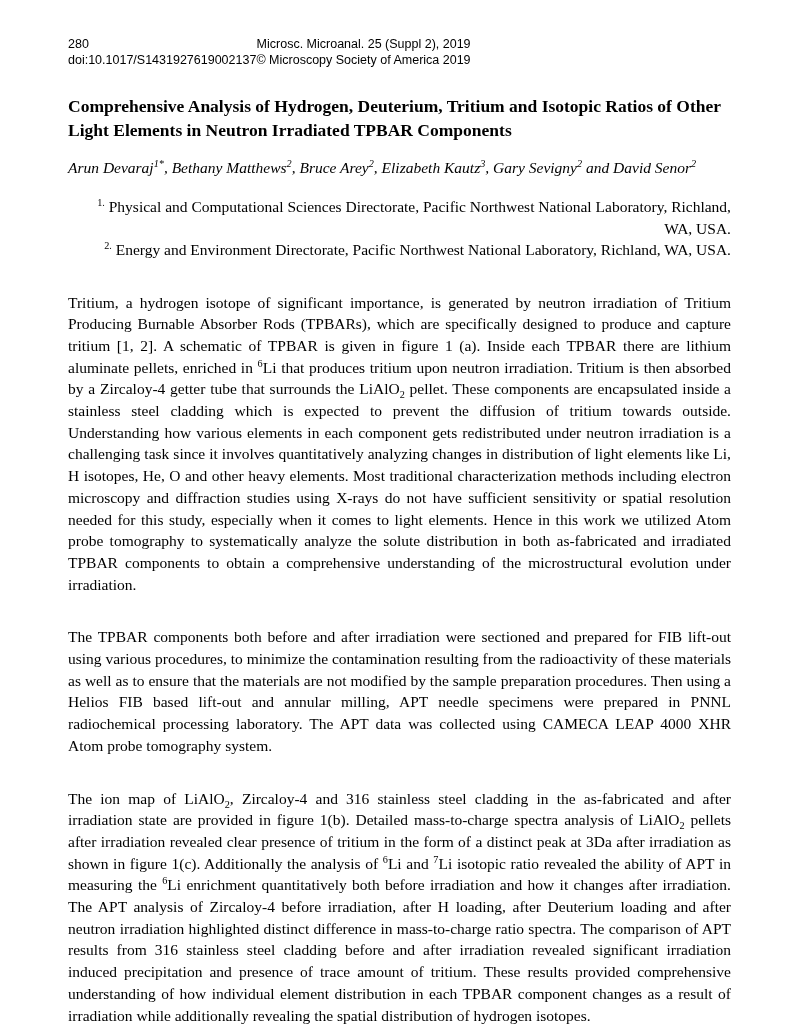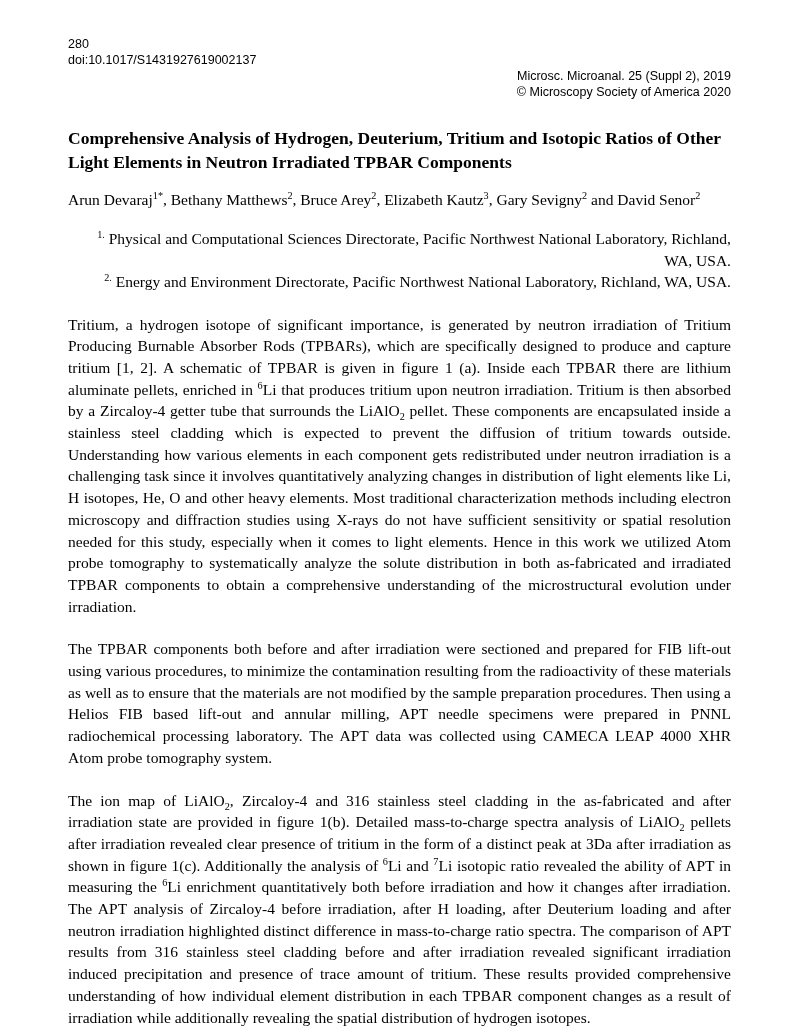--- a/index.html
+++ b/index.html
@@ -13,47 +13,46 @@
   .page {
     box-sizing: border-box;
     width: 800px;
     height: 1036px;
     padding: 36px 69px 0 68px;
     color: #000000;
     font-family: "Liberation Serif", serif;
   }
   .header {
     display: flex;
-    justify-content: space-between;
     font-family: "Liberation Sans", sans-serif;
     font-size: 12.5px;
     line-height: 16px;
-    flex-direction: column;
   }
   .header-right { text-align: right; }
   .paper-title {
     margin: 26px 0 0 0;
     font-size: 17.5px;
     font-weight: bold;
     line-height: 24px;
   }
   .authors {
     margin-top: 15px;
     font-size: 15.5px;
     line-height: 21px;
+    font-style: italic;
   }
   .affiliations {
     margin-top: 18px;
     font-size: 15.5px;
     line-height: 21.5px;
   }
   .affiliation { text-align: right; }
   .corresponding { margin-top: 0; }
   .para {
-    margin: 21px 0 0 0;
+    margin: 31px 0 0 0;
     font-size: 15.5px;
     line-height: 21.7px;
     text-align: justify;
   }
   sup, sub {
     font-size: 0.66em;
     line-height: 0;
   }
 </style>
 </head>
@@ -61,21 +60,21 @@
 
 <div class="page">
 
   <div class="header">
     <div class="header-left">
       <div>280</div>
       <div>doi:10.1017/S1431927619002137</div>
     </div>
     <div class="header-right">
       <div>Microsc. Microanal. 25 (Suppl 2), 2019</div>
-      <div>© Microscopy Society of America 2020</div>
+      <div>© Microscopy Society of America 2019</div>
     </div>
   </div>
 
   <h1 class="paper-title">Comprehensive Analysis of Hydrogen, Deuterium, Tritium and Isotopic Ratios of Other Light Elements in Neutron Irradiated TPBAR Components</h1>
 
   <div class="authors">Arun Devaraj<sup>1*</sup>, Bethany Matthews<sup>2</sup>, Bruce Arey<sup>2</sup>, Elizabeth Kautz<sup>3</sup>, Gary Sevigny<sup>2</sup> and David Senor<sup>2</sup></div>
 
   <div class="affiliations">
     <div class="affiliation"><sup>1.</sup> Physical and Computational Sciences Directorate, Pacific Northwest National Laboratory, Richland, WA, USA.</div>
     <div class="affiliation"><sup>2.</sup> Energy and Environment Directorate, Pacific Northwest National Laboratory, Richland, WA, USA.</div>

